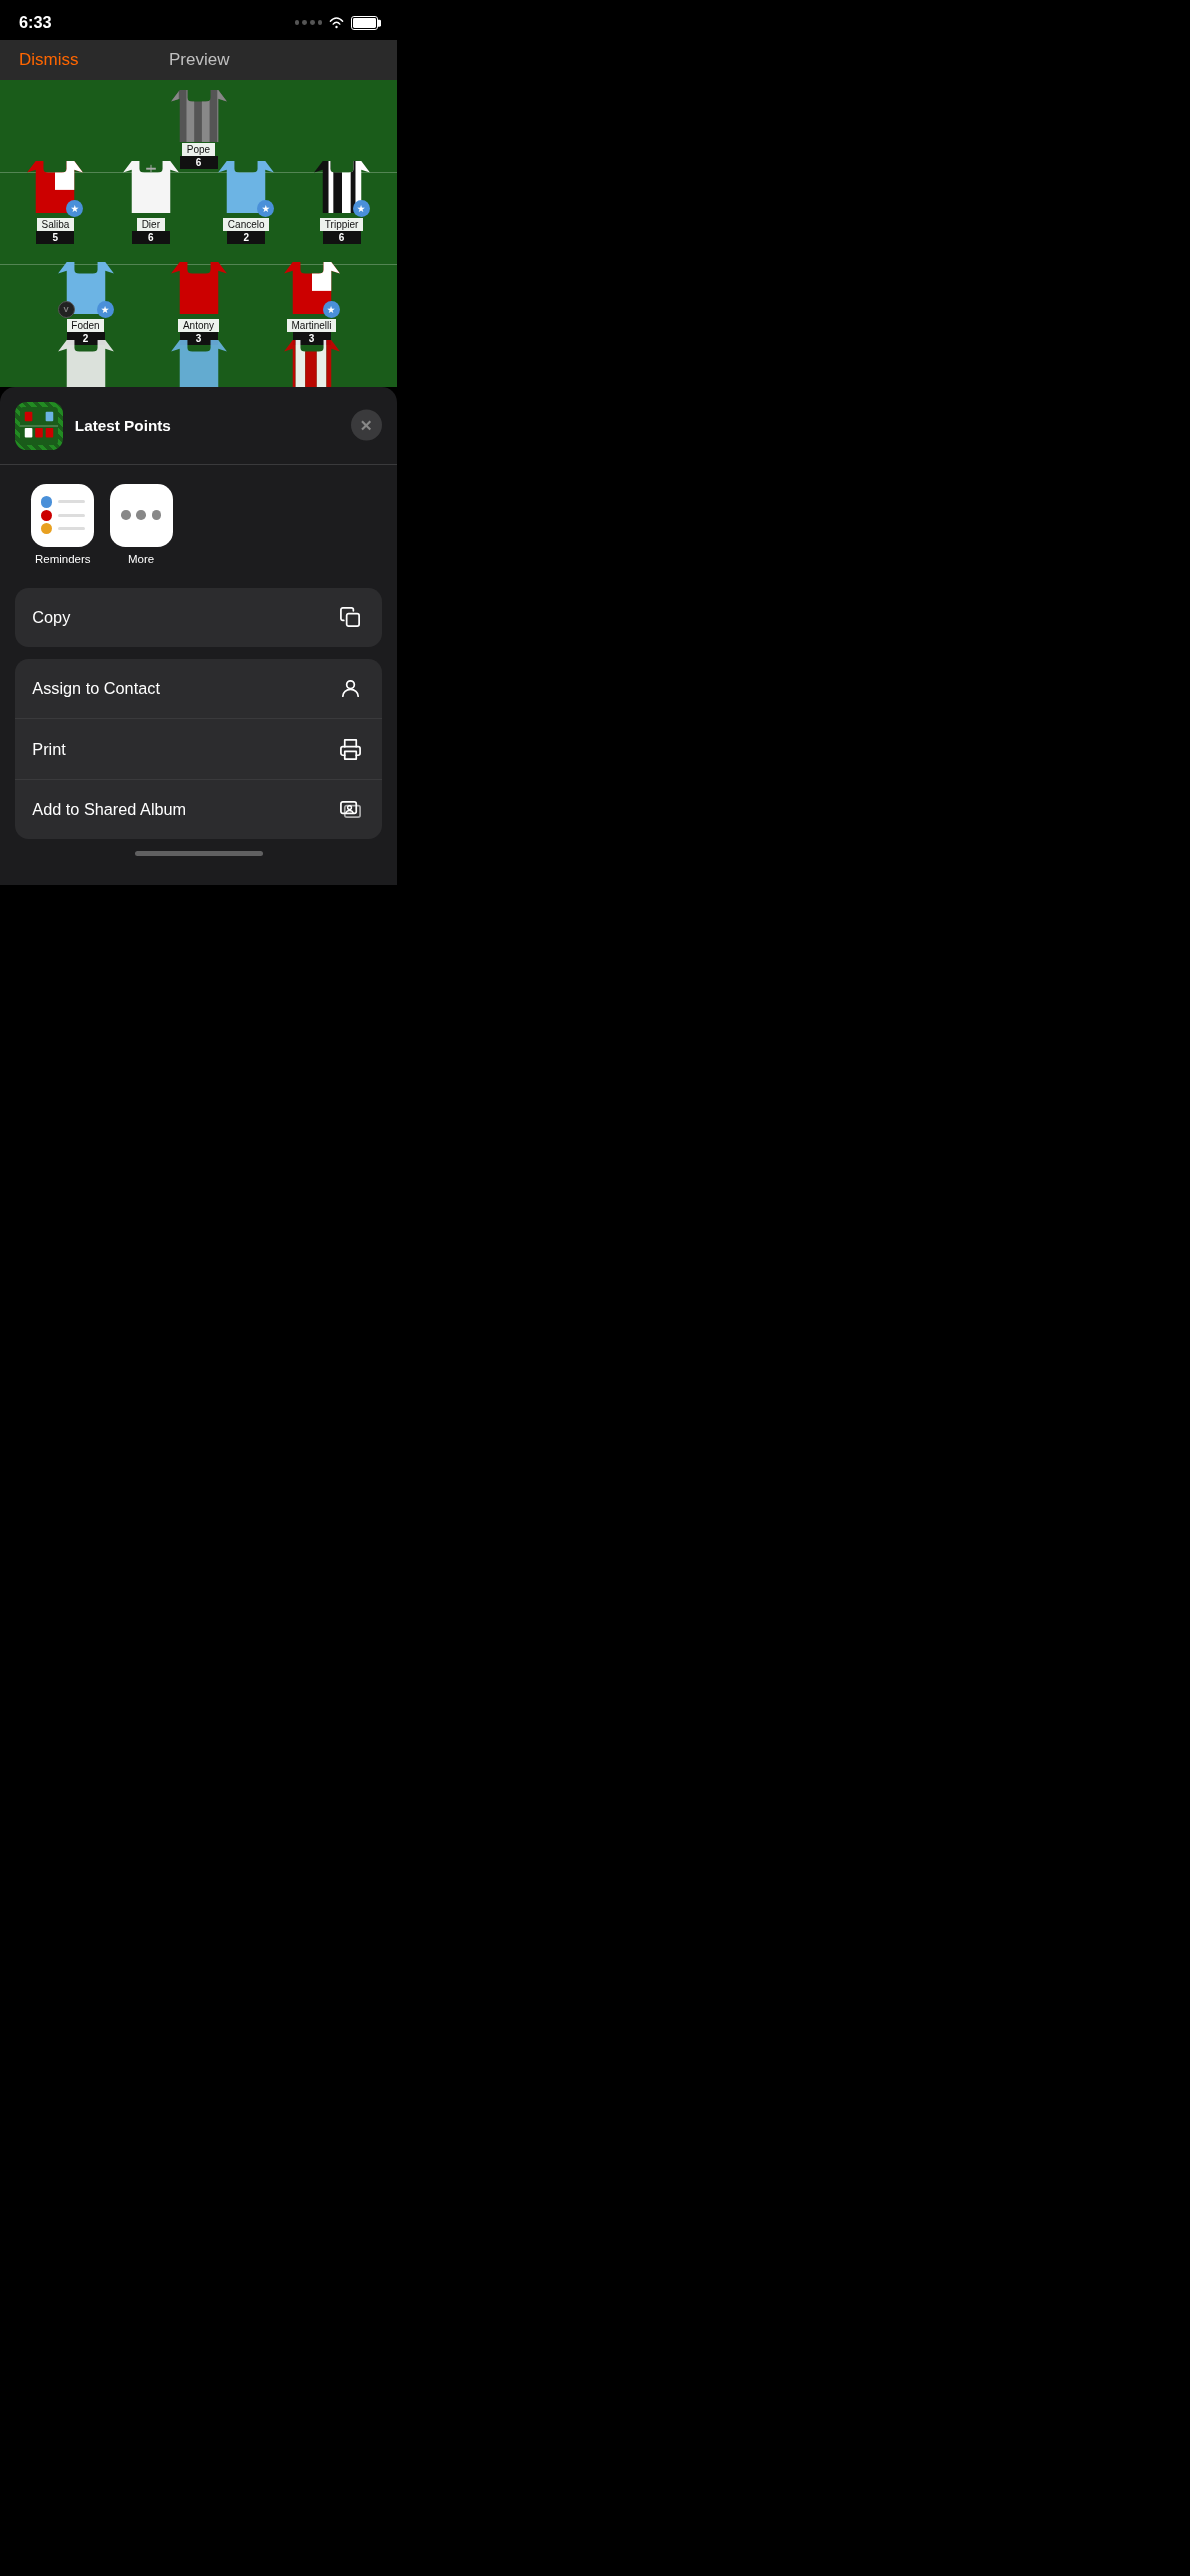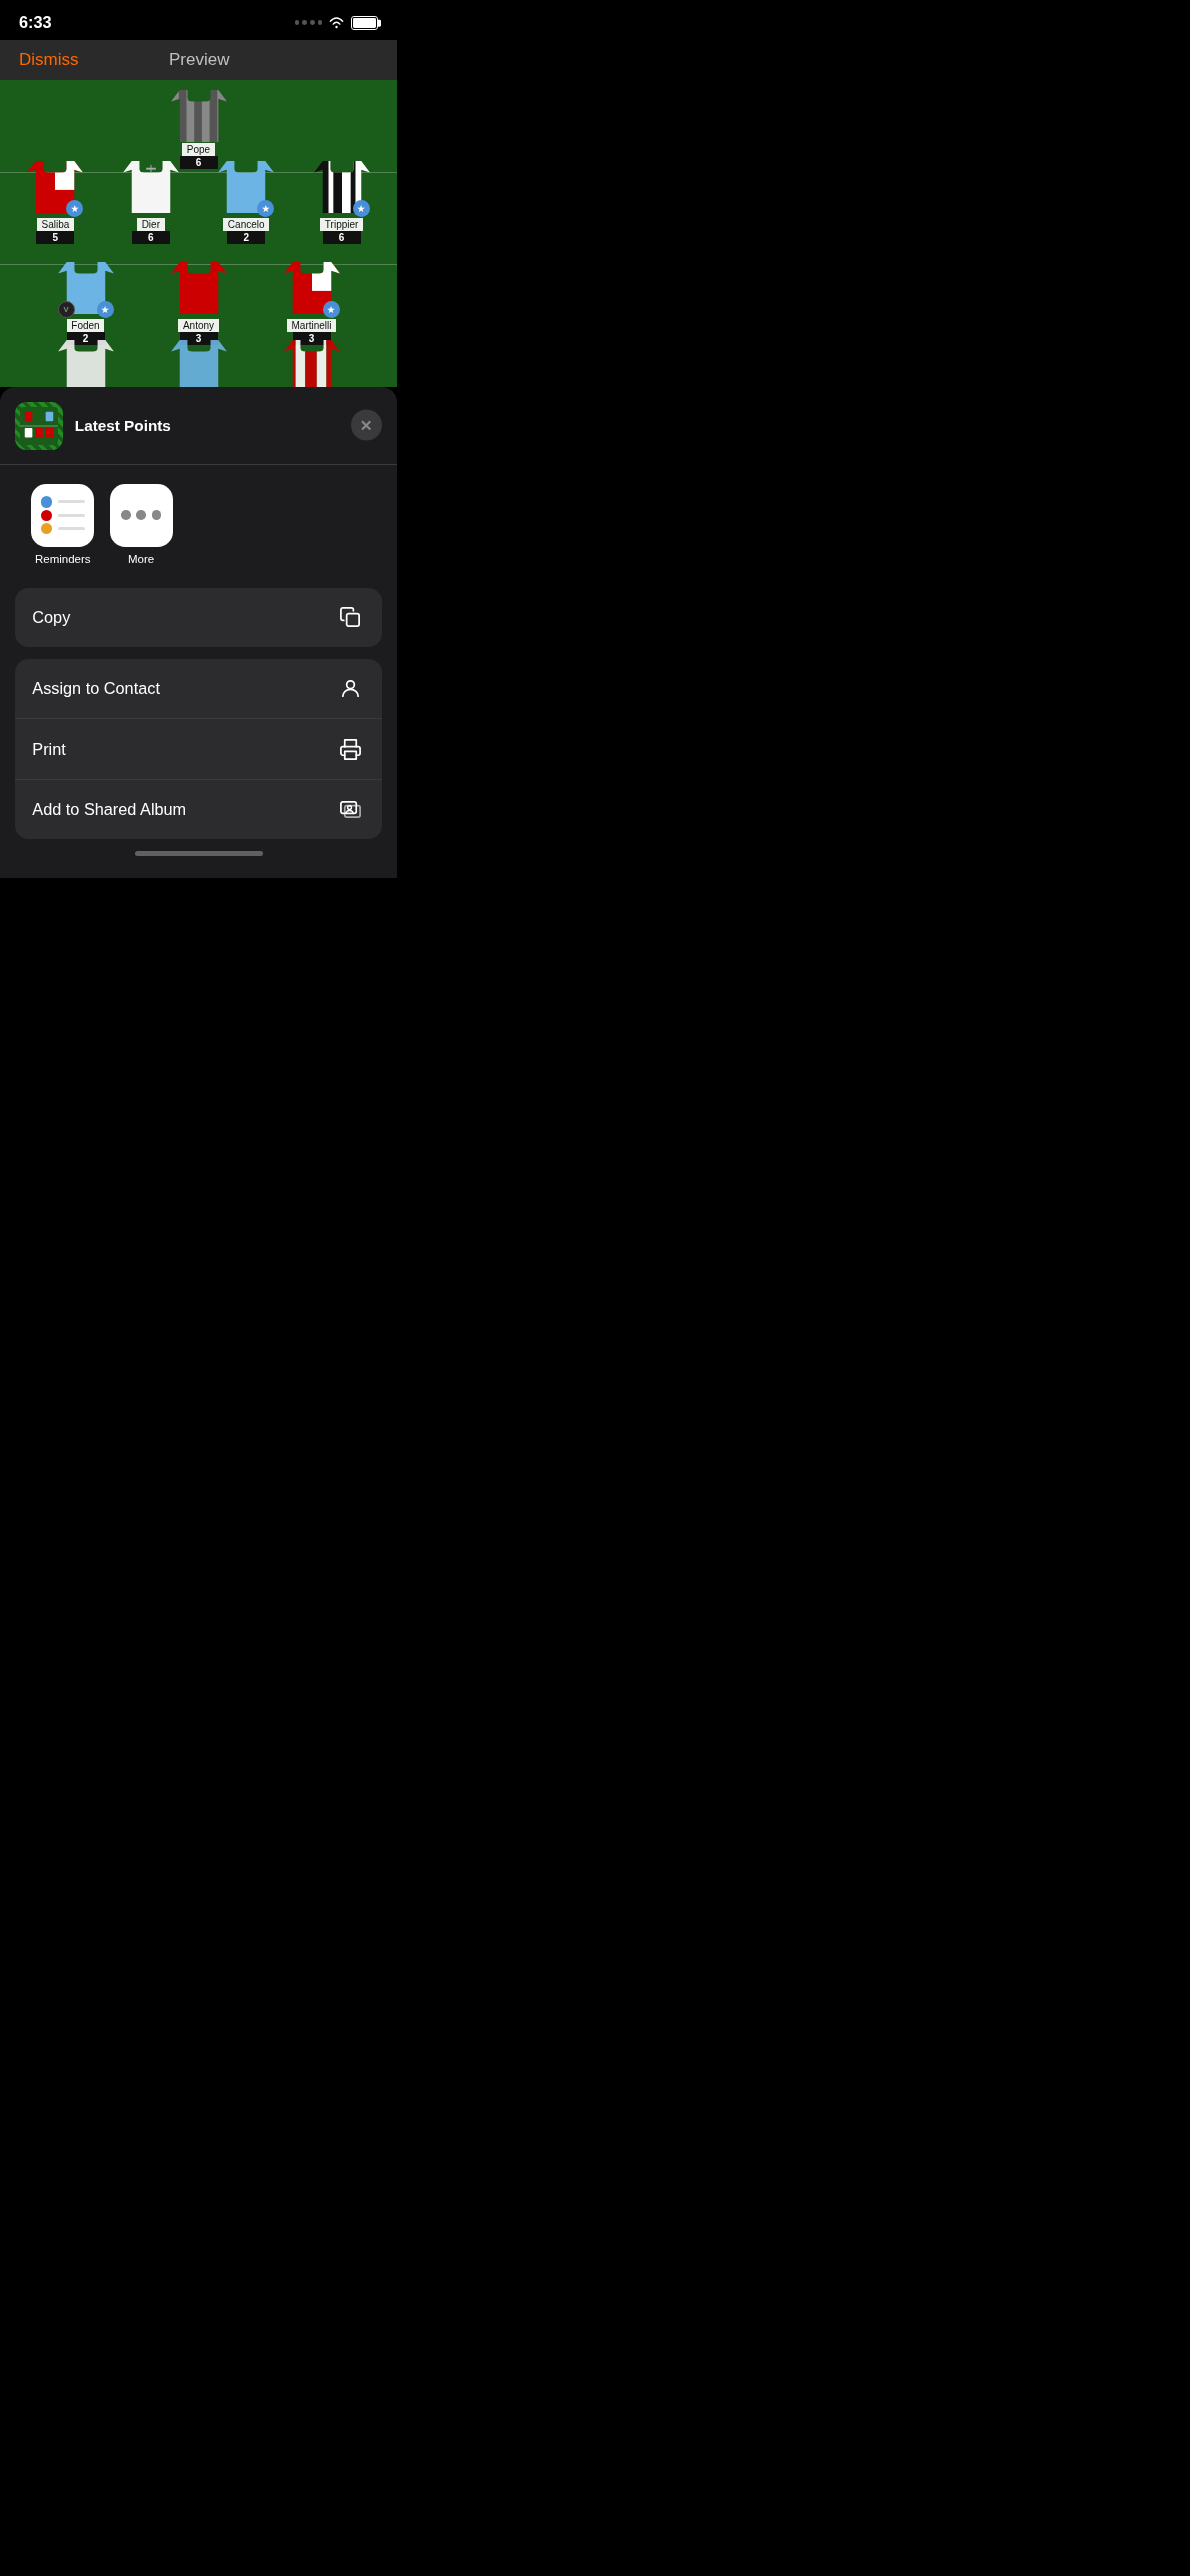--- a/index.html
+++ b/index.html
@@ -109,21 +109,21 @@
       height: 1px;
       background: rgba(255,255,255,0.25);
     }
 
     
     .share-sheet {
       background: #1c1c1e;
       border-radius: 15.3px 15.3px 0 0;
       position: relative;
       z-index: 50;
-      padding-bottom: 22px;
+      padding-bottom: 29px;
     }
 
     
     .share-header {
       display: flex;
       align-items: center;
       padding: 15.3px 15.3px 13.4px;
       border-bottom: 1px solid #3a3a3c;
       position: relative;
     }

